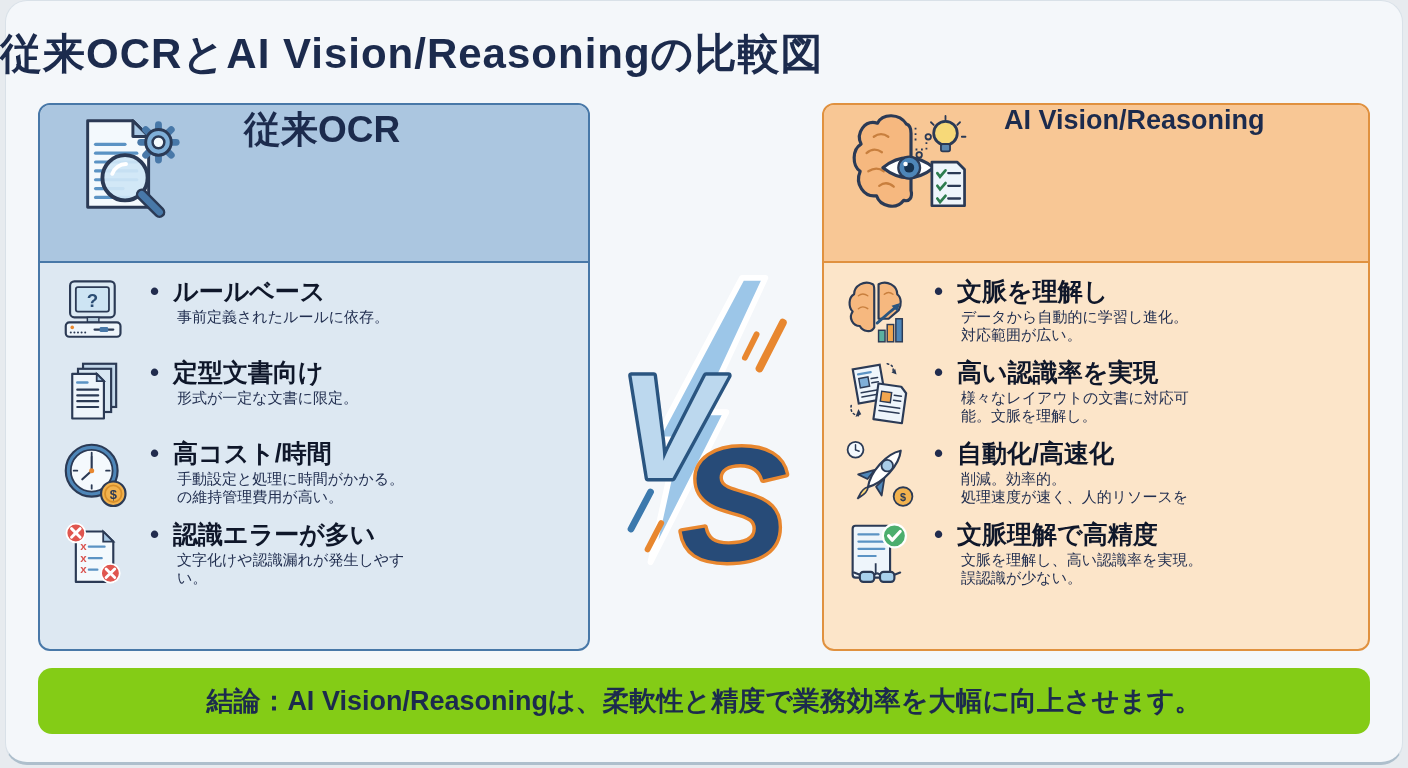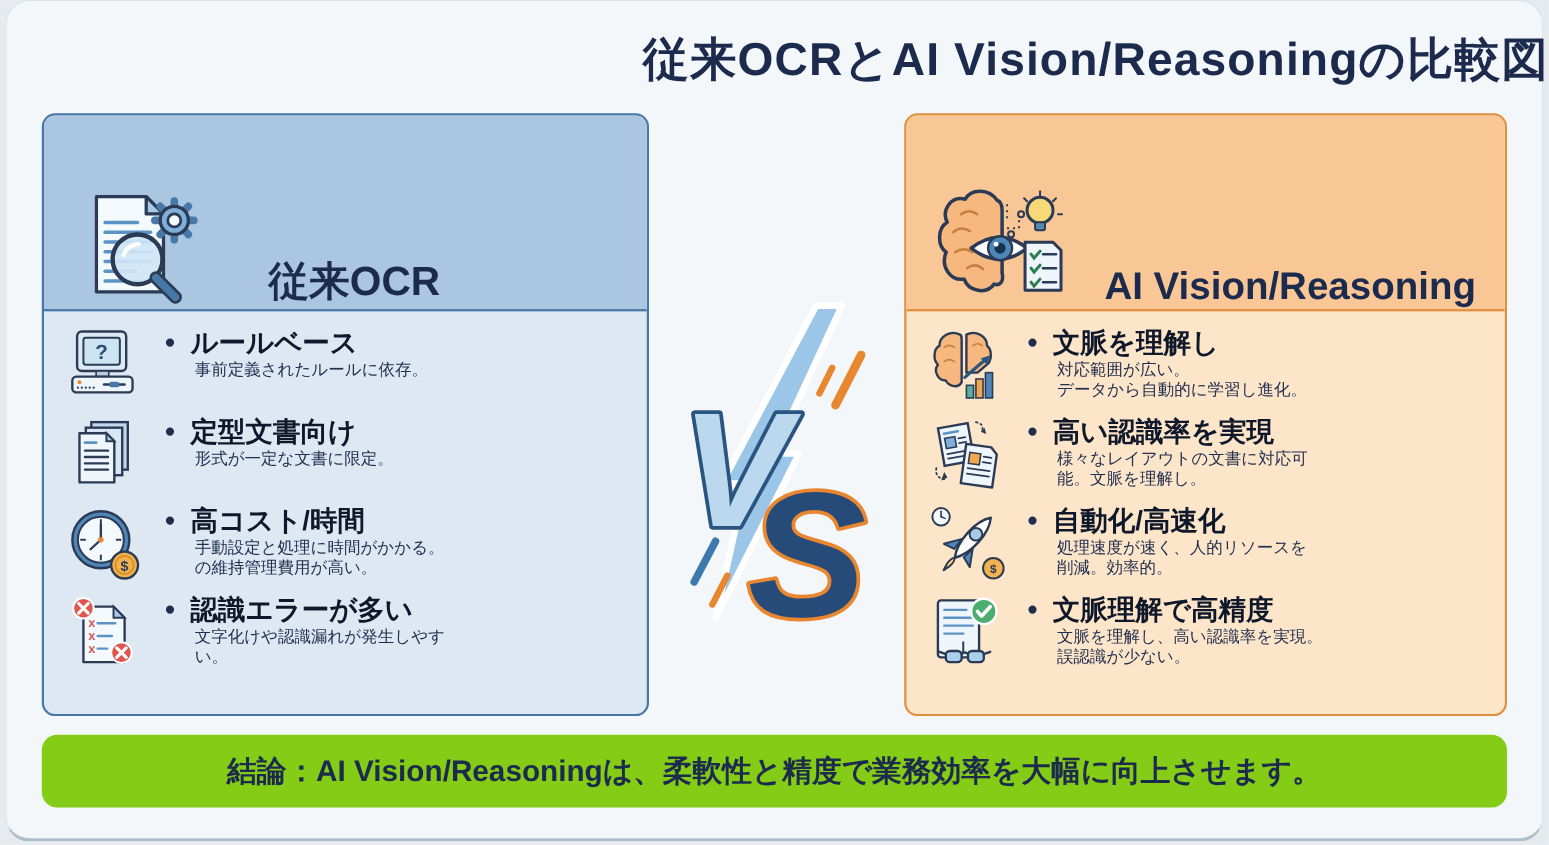--- a/index.html
+++ b/index.html
@@ -4,32 +4,32 @@
 <style>
   * { margin:0; padding:0; box-sizing:border-box; }
   html,body { width:1408px; height:768px; overflow:hidden; }
   body { background:#e7ebef; font-family:"Liberation Sans","DejaVu Sans",sans-serif; }
   .card {
     position:absolute; left:5px; top:0px; right:5px; bottom:3px;
     background:#f4f7fa; border:1px solid #d9e1e8; border-bottom:3px solid #aebfcc;
     border-radius:22px;
   }
   .page-title {
-    position:absolute; left:0; right:0; top:26px; text-align:right;
+    position:absolute; left:0; right:0; top:26px; text-align:left;
     font-size:42px; font-weight:bold; color:#1c2b4d; letter-spacing:1px;
   }
   .panel { position:absolute; top:103px; height:548px; border-radius:12px; overflow:hidden; }
   .panel.left  { left:38px;  width:552px; border:2px solid #4878a8; background:#dde8f2; }
   .panel.right { left:822px; width:548px; border:2px solid #e0913f; background:#fce5c9; }
-  .panel-header { height:178px; display:flex; align-items:flex-end; }
+  .panel-header { height:158px; display:flex; align-items:flex-start; }
   .panel.left  .panel-header { background:#abc6e0; border-bottom:2px solid #4878a8; }
   .panel.right .panel-header { background:#f8c795; border-bottom:2px solid #e0913f; }
   .panel-header .hicon { width:118px; height:118px; margin-left:28px; flex-shrink:0; }
   .panel-title { font-size:37px; font-weight:bold; color:#1c2b4d; margin-left:58px; }
-  .panel.right .panel-title { margin-left:34px; font-size:35px; }
+  .panel.right .panel-title { margin-left:34px; font-size:27px; }
   .panel-body { padding:12px 18px 0 20px; }
   .feature { display:flex; gap:18px; margin-bottom:7px; align-items:flex-start; }
   .feature .ficon { width:72px; height:72px; flex-shrink:0; margin-top:2px; }
   .ftext { color:#212c4e; }
   .fhead-row { display:flex; align-items:baseline; }
   .bullet { font-size:26px; font-weight:bold; margin-right:14px; color:#212c4e; }
   .fhead { font-size:25px; font-weight:bold; color:#0f172a; }
   .fline { font-size:15px; line-height:1.22; padding-left:27px; color:#222f50; }
   .vs-wrap { position:absolute; left:615px; top:274px; width:180px; height:292px; }
   .conclusion {
@@ -279,22 +279,22 @@
           <rect x="72" y="58" width="9" height="32" fill="#4e86b8" stroke="#2b3a55" stroke-width="2"></rect>
           <polyline points="46,64 62,50 74,40" fill="none" stroke="#2a5580" stroke-width="4" stroke-linecap="round"></polyline>
           <polygon points="78,36 66,40 74,48" fill="#2a5580"></polygon>
         </svg>
       </span>
       <div class="ftext">
         <div class="fhead-row">
             <span class="bullet">•</span>
           <span class="fhead">文脈を理解し</span>
           </div>
+        <div class="fline">データから自動的に学習し進化。</div>
         <div class="fline">対応範囲が広い。</div>
-        <div class="fline">データから自動的に学習し進化。</div>
       </div>
     </div>
 
     <div class="feature">
       <span class="ficon">
         <svg viewBox="0 0 100 100" width="72" height="72">
           <g transform="rotate(-10 36 36)">
             <rect x="16" y="12" width="38" height="48" fill="#eef5fb" stroke="#2b3a55" stroke-width="3"></rect>
             <line x1="22" y1="20" x2="40" y2="20" stroke="#5b93c4" stroke-width="3" stroke-linecap="round"></line>
             <rect x="22" y="26" width="13" height="13" fill="#7fafd8" stroke="#2b3a55" stroke-width="2"></rect>
@@ -347,22 +347,22 @@
           </g>
           <circle cx="82" cy="80" r="13" fill="#f2b24e" stroke="#2b3a55" stroke-width="2.5"></circle>
           <text x="82" y="86" font-size="15" font-weight="bold" text-anchor="middle" fill="#2b3a55">$</text>
         </svg>
       </span>
       <div class="ftext">
         <div class="fhead-row">
             <span class="bullet">•</span>
           <span class="fhead">自動化/高速化</span>
           </div>
+        <div class="fline">削減。効率的。</div>
         <div class="fline">処理速度が速く、人的リソースを</div>
-        <div class="fline">削減。効率的。</div>
       </div>
     </div>
 
     <div class="feature">
       <span class="ficon">
         <svg viewBox="0 0 100 100" width="72" height="72">
           <rect x="12" y="8" width="52" height="72" rx="4" fill="#eef5fb" stroke="#2b3a55" stroke-width="3"></rect>
           <g stroke="#5b93c4" stroke-width="3" stroke-linecap="round">
             <line x1="20" y1="20" x2="48" y2="20"></line>
               <line x1="20" y1="30" x2="56" y2="30"></line>

